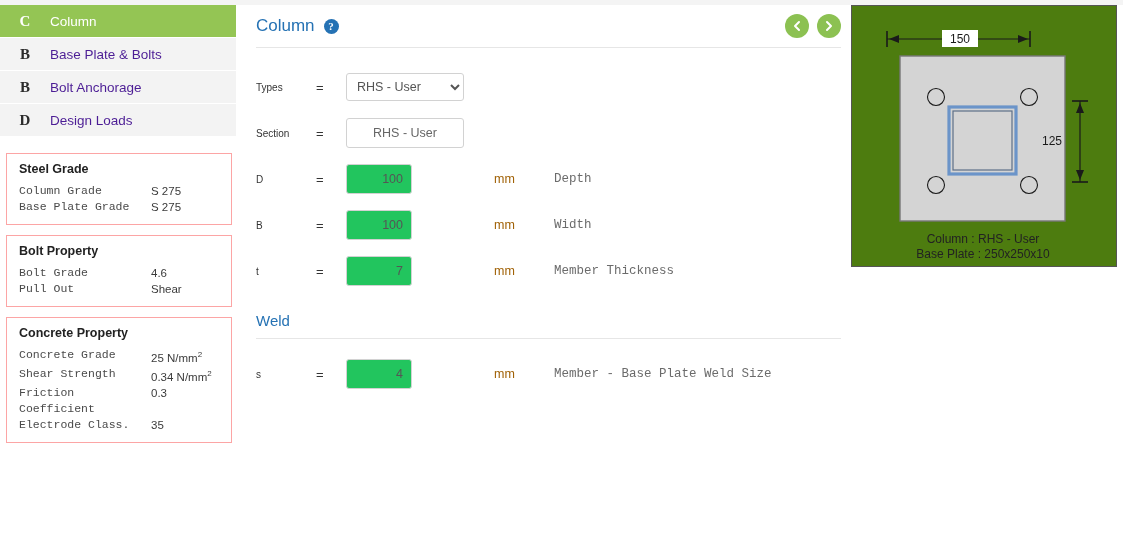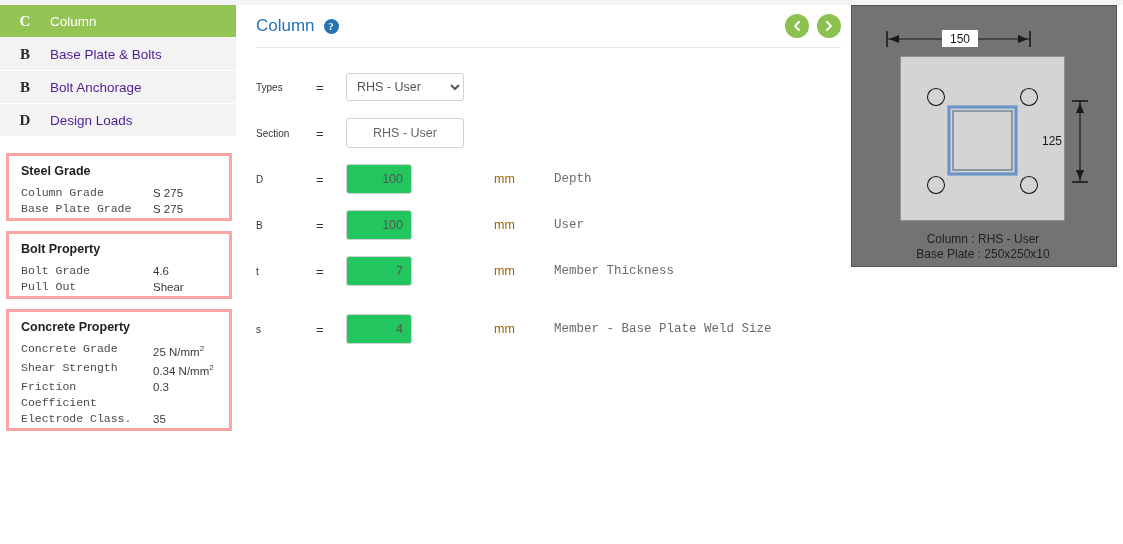--- a/index.html
+++ b/index.html
@@ -34,24 +34,24 @@
     font-family:"Liberation Serif", serif;
     font-weight:bold; font-size:15px; color:#2b2b2b;
   }
   .nav-item.active .nav-badge { color:#ffffff; }
   .nav-label { font-size:13.5px; color:#4c1d95; }
   .nav-item.active .nav-label { color:#ffffff; }
 
   
   .cards { margin-top:16px; width:232px; padding-left:6px; }
   .card {
-    border:3px solid #fca5a5;
+    border:1px solid #fca5a5;
     background:#fff;
     margin-bottom:10px;
-    padding:8px 12px 1px 12px;
+    padding:8px 12px 9px 12px;
   }
   .card-title {
     font-size:12.5px; font-weight:bold; color:#222;
     margin-bottom:7px;
   }
   .card-row { display:flex; font-size:11.5px; color:#4a4a4a; line-height:16px; }
   .card-row .k { width:132px;font-family:Liberation Mono, monospace; }
   .card-row .v { flex:1; color:#3a3a3a; }
   .card-row sup { font-size:8px; }
 
@@ -110,21 +110,21 @@
   .sec-head {
     font-size:15px; color:#2572b4; font-weight:500;
     padding-top:18px; padding-bottom:9px;
     border-bottom:1px solid #e6e6e6;
   }
 
   
   .diagram {
     position:absolute; left:851px; top:5px;
     width:266px; height:262px;
-    border:1px solid #555; background:#737373;
+    border:1px solid #555; background:#4d7c0f;
   }
   .diagram svg { display:block; }
 </style>
 </head>
 <body>
 
 <div id="app">
 
   <div class="top-strip"></div>
 
@@ -247,33 +247,34 @@
         <span class="f-desc">Depth</span>
       </div>
 
       <div class="frow">
         <span class="f-label">B</span>
         <span class="f-eq">=</span>
         <span class="f-ctrl">
           <input class="num" type="text" value="100" style="">
         </span>
         <span class="f-unit">mm</span>
-        <span class="f-desc">User</span>
+        <span class="f-desc">Width</span>
       </div>
 
       <div class="frow">
         <span class="f-label">t</span>
         <span class="f-eq">=</span>
         <span class="f-ctrl">
           <input class="num" type="text" value="7" style="">
         </span>
         <span class="f-unit">mm</span>
         <span class="f-desc">Member Thickness</span>
       </div>
 
+      <div class="sec-head">Weld</div>
 
       <div class="frow" style="margin-top:12px">
         <span class="f-label">s</span>
         <span class="f-eq">=</span>
         <span class="f-ctrl">
           <input class="num" type="text" value="4" style="">
         </span>
         <span class="f-unit">mm</span>
         <span class="f-desc">Member - Base Plate Weld Size</span>
       </div>

